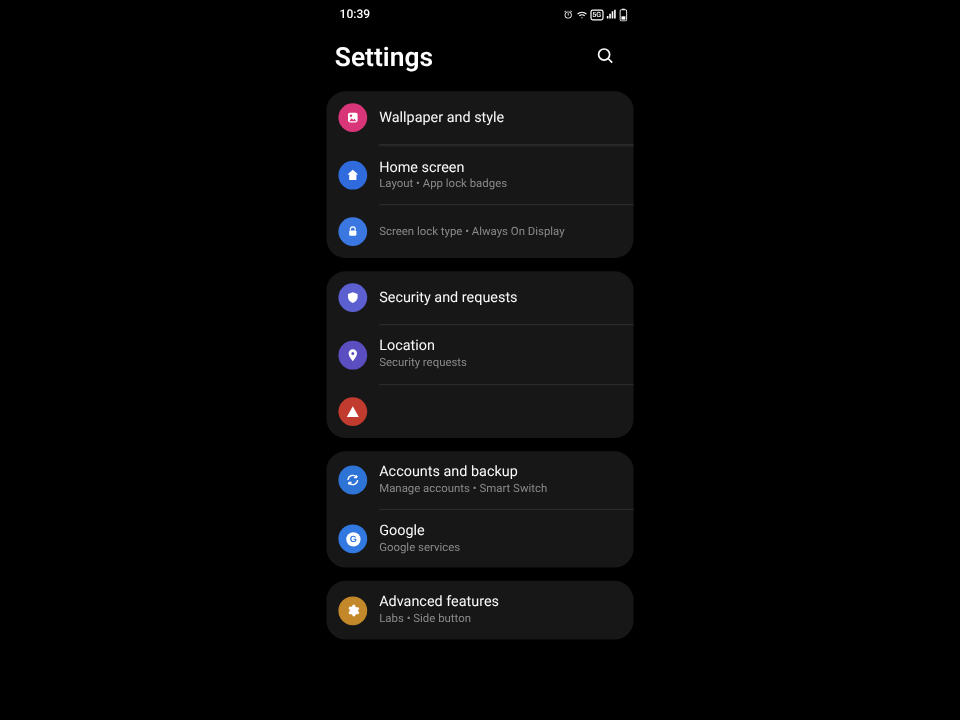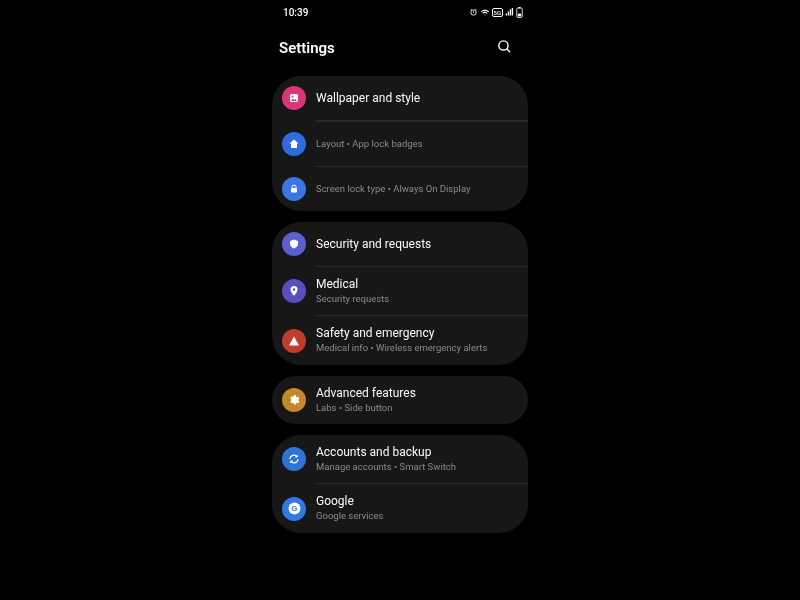--- a/index.html
+++ b/index.html
@@ -3,24 +3,24 @@
 <meta charset="utf-8">
 <style>
   * { margin: 0; padding: 0; box-sizing: border-box; }
   html, body { width: 800px; height: 600px; background: #000; font-family: -apple-system, BlinkMacSystemFont, "Segoe UI", Roboto, sans-serif; overflow: hidden; }
   .viewport { position: relative; width: 800px; height: 600px; background: #000; }
   .phone { position: absolute; left: 265px; top: 0; width: 270px; height: 502px; background: #000; color: #e9e9e9; }
   .statusbar { display: flex; justify-content: space-between; align-items: center; padding: 4px 12px 0 18px; font-size: 10px; font-weight: 500; color: #fff; height: 20px; }
   .status-icons { display: flex; align-items: center; gap: 2px; }
   .status-icons svg { display: block; }
   .header { display: flex; justify-content: space-between; align-items: center; padding: 14px 18px 14px 14px; }
-  .header-title { font-size: 15px; font-weight: 600; color: #fff; }
+  .header-title { font-size: 22px; font-weight: 600; color: #fff; }
   .search-btn { background: none; border: none; color: #fff; cursor: pointer; padding: 4px; }
   .scroll { padding: 0 7px; }
-  .card { background: #171717; border-radius: 29px; padding: 0; margin-bottom: 11px; overflow: hidden; }
+  .card { background: #171717; border-radius: 16px; padding: 0; margin-bottom: 11px; overflow: hidden; }
   .item { display: flex; align-items: center; padding: 10px 10px 10px 10px; cursor: pointer; }
   .item-icon { flex: 0 0 24px; width: 24px; height: 24px; border-radius: 50%; display: flex; align-items: center; justify-content: center; margin-right: 10px; }
   .item-icon svg { display: block; }
   .item-text { flex: 1 1 auto; min-width: 0; }
   .item-title { font-size: 12px; color: #fafafa; line-height: 1.25; }
   .item-sub { font-size: 9.5px; color: #8a8a8a; line-height: 1.3; margin-top: 1px; }
   .sep { height: 1px; background: #2a2a2a; margin-left: 44px; }
   
   .bg-pink   { background: #d9367a; }
   .bg-pink2  { background: #d53968; }
@@ -97,20 +97,21 @@
         </div>
         <div class="sep"></div>
         <div class="sep"></div>
         <div class="item">
           <div class="item-icon bg-blue">
             <svg width="12" height="12" viewBox="0 0 24 24" fill="#fff">
                 <path d="M12 3l9 8h-3v9H6v-9H3z"></path>
               </svg>
           </div>
           <div class="item-text">
+            <div class="item-title">Home screen</div>
             <div class="item-sub">Layout  •  App lock badges</div>
           </div>
         </div>
         <div class="sep"></div>
         <div class="item">
           <div class="item-icon bg-blue2">
             <svg width="12" height="12" viewBox="0 0 24 24" fill="#fff">
                 <rect x="6" y="10" width="12" height="9" rx="2"></rect>
                 <path d="M8 10V8a4 4 0 018 0v2" fill="none" stroke="#fff" stroke-width="2"></path>
               </svg>
@@ -133,48 +134,30 @@
           </div>
         </div>
         <div class="sep"></div>
         <div class="item">
           <div class="item-icon bg-purple2">
             <svg width="12" height="12" viewBox="0 0 24 24" fill="#fff">
                 <path d="M12 2a7 7 0 00-7 7c0 5 7 13 7 13s7-8 7-13a7 7 0 00-7-7zm0 9.5A2.5 2.5 0 1114.5 9 2.5 2.5 0 0112 11.5z"></path>
               </svg>
           </div>
           <div class="item-text">
-            <div class="item-title">Medical</div>
+            <div class="item-title">Location</div>
             <div class="item-sub">Security requests</div>
           </div>
         </div>
         <div class="sep"></div>
         <div class="item">
           <div class="item-icon bg-red">
             <svg width="12" height="12" viewBox="0 0 24 24" fill="#fff">
                 <path d="M12 3l10 18H2zM11 10h2v5h-2zm0 6h2v2h-2z"></path>
               </svg>
-          </div>
-          <div class="item-text">
-            <div class="item-title">Safety and emergency</div>
-            <div class="item-sub">Medical info  •  Wireless emergency alerts</div>
-          </div>
-        </div>
-      </div>
-
-      <div class="card">
-        <div class="item">
-          <div class="item-icon bg-amber">
-            <svg width="12" height="12" viewBox="0 0 24 24" fill="#fff">
-                <path d="M12 8a4 4 0 104 4 4 4 0 00-4-4zm9 4a7.4 7.4 0 00-.1-1.3l2-1.6-2-3.4-2.4 1a7 7 0 00-2.2-1.3L15.8 2h-4l-.5 2.4a7 7 0 00-2.2 1.3l-2.4-1-2 3.4 2 1.6A7.4 7.4 0 006.6 12a7.4 7.4 0 00.1 1.3l-2 1.6 2 3.4 2.4-1a7 7 0 002.2 1.3l.5 2.4h4l.5-2.4a7 7 0 002.2-1.3l2.4 1 2-3.4-2-1.6A7.4 7.4 0 0021 12z"></path>
-              </svg>
-          </div>
-          <div class="item-text">
-            <div class="item-title">Advanced features</div>
-            <div class="item-sub">Labs  •  Side button</div>
           </div>
         </div>
       </div>
 
       <div class="card">
         <div class="item">
           <div class="item-icon bg-cyan">
             <svg width="12" height="12" viewBox="0 0 24 24" fill="none" stroke="#fff" stroke-width="2.2">
                 <path d="M4 12a8 8 0 0114-5l2-1M20 12a8 8 0 01-14 5l-2 1"></path>
                 <path d="M18 4v4h-4M6 20v-4h4" stroke-width="2"></path>
@@ -193,15 +176,29 @@
                 <text x="12" y="16.5" text-anchor="middle" font-size="14" font-weight="600" fill="#3178e0" font-family="Arial">G</text>
               </svg>
           </div>
           <div class="item-text">
             <div class="item-title">Google</div>
             <div class="item-sub">Google services</div>
           </div>
         </div>
       </div>
 
+      <div class="card">
+        <div class="item">
+          <div class="item-icon bg-amber">
+            <svg width="12" height="12" viewBox="0 0 24 24" fill="#fff">
+                <path d="M12 8a4 4 0 104 4 4 4 0 00-4-4zm9 4a7.4 7.4 0 00-.1-1.3l2-1.6-2-3.4-2.4 1a7 7 0 00-2.2-1.3L15.8 2h-4l-.5 2.4a7 7 0 00-2.2 1.3l-2.4-1-2 3.4 2 1.6A7.4 7.4 0 006.6 12a7.4 7.4 0 00.1 1.3l-2 1.6 2 3.4 2.4-1a7 7 0 002.2 1.3l.5 2.4h4l.5-2.4a7 7 0 002.2-1.3l2.4 1 2-3.4-2-1.6A7.4 7.4 0 0021 12z"></path>
+              </svg>
+          </div>
+          <div class="item-text">
+            <div class="item-title">Advanced features</div>
+            <div class="item-sub">Labs  •  Side button</div>
+          </div>
+        </div>
+      </div>
+
     </div>
   </div>
 </div>
 
 </body></html>

